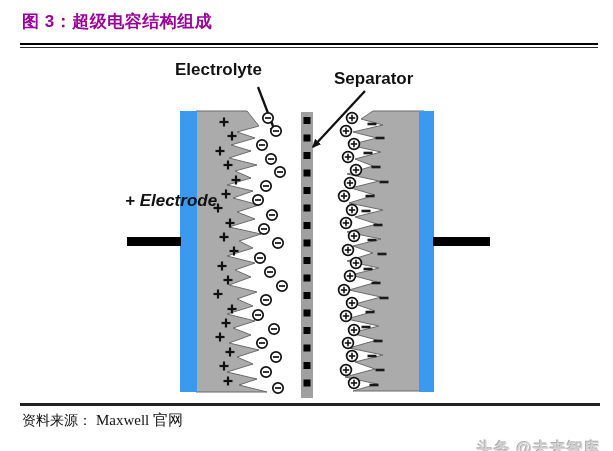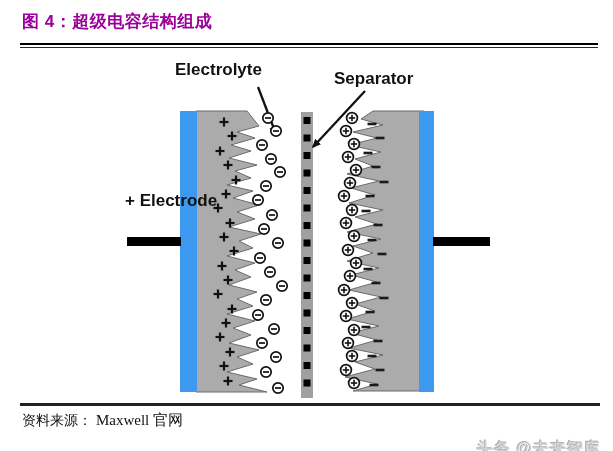--- a/index.html
+++ b/index.html
@@ -5,34 +5,34 @@
   html,body{margin:0;padding:0;background:#fff;}
   body{width:613px;height:451px;overflow:hidden;font-family:"Liberation Sans",sans-serif;}
   .page{position:relative;width:613px;height:451px;background:#fff;}
   .title{position:absolute;left:22px;top:10px;font-size:17px;font-weight:700;color:var(--title-purple,#9b009b);letter-spacing:.5px;}
   .title-rule{position:absolute;left:20px;top:43px;width:578px;height:2px;border-top:2px solid #000;border-bottom:1px solid #2a2a2a;}
   .figure{position:absolute;left:0;top:0;width:613px;height:451px;}
   svg{position:absolute;left:0;top:0;}
   .lbl{position:absolute;font-weight:700;color:#111;font-size:17px;white-space:nowrap;}
   .lbl.electrolyte{left:175px;top:60px;}
   .lbl.separator{left:318px;top:69px;margin-left:16px;}
-  .lbl.pos{left:125px;top:191px;}
+  .lbl.pos{left:125px;top:191px;font-style:italic;}
   .lbl.neg{left:390px;top:191px;}
   .footer-rule{position:absolute;left:20px;top:403px;width:580px;height:2.5px;background:#222;}
   .source{position:absolute;left:22px;top:411px;font-size:14px;color:#111;}
   .source .zh{font-family:"DejaVu Serif",serif;margin-top:40px;}
   .source .val{font-family:Liberation Serif, serif;font-size:15px;}
   .watermark{position:absolute;right:12px;top:419px;font-size:16px;font-weight:700;letter-spacing:1px;
     color:#d2d2d2;text-shadow:-1px -1px 0 #adadad,1px 1px 0 #ffffff;margin-top:20px;}
 </style>
 </head>
 <body>
 
 <div class="page">
-  <div class="title">图 4：超级电容结构组成</div>
+  <div class="title">图 3：超级电容结构组成</div>
   <div class="title-rule"></div>
 
   <div class="figure">
     <svg id="diagram-svg" width="613" height="451" viewBox="0 0 613 451">
       <defs>
         <marker id="ah" markerWidth="11" markerHeight="11" refX="7.5" refY="4" orient="auto" markerUnits="userSpaceOnUse">
           <path d="M0,0 L9,4 L0,8 Z" fill="#111"></path>
         </marker>
       </defs>
 

